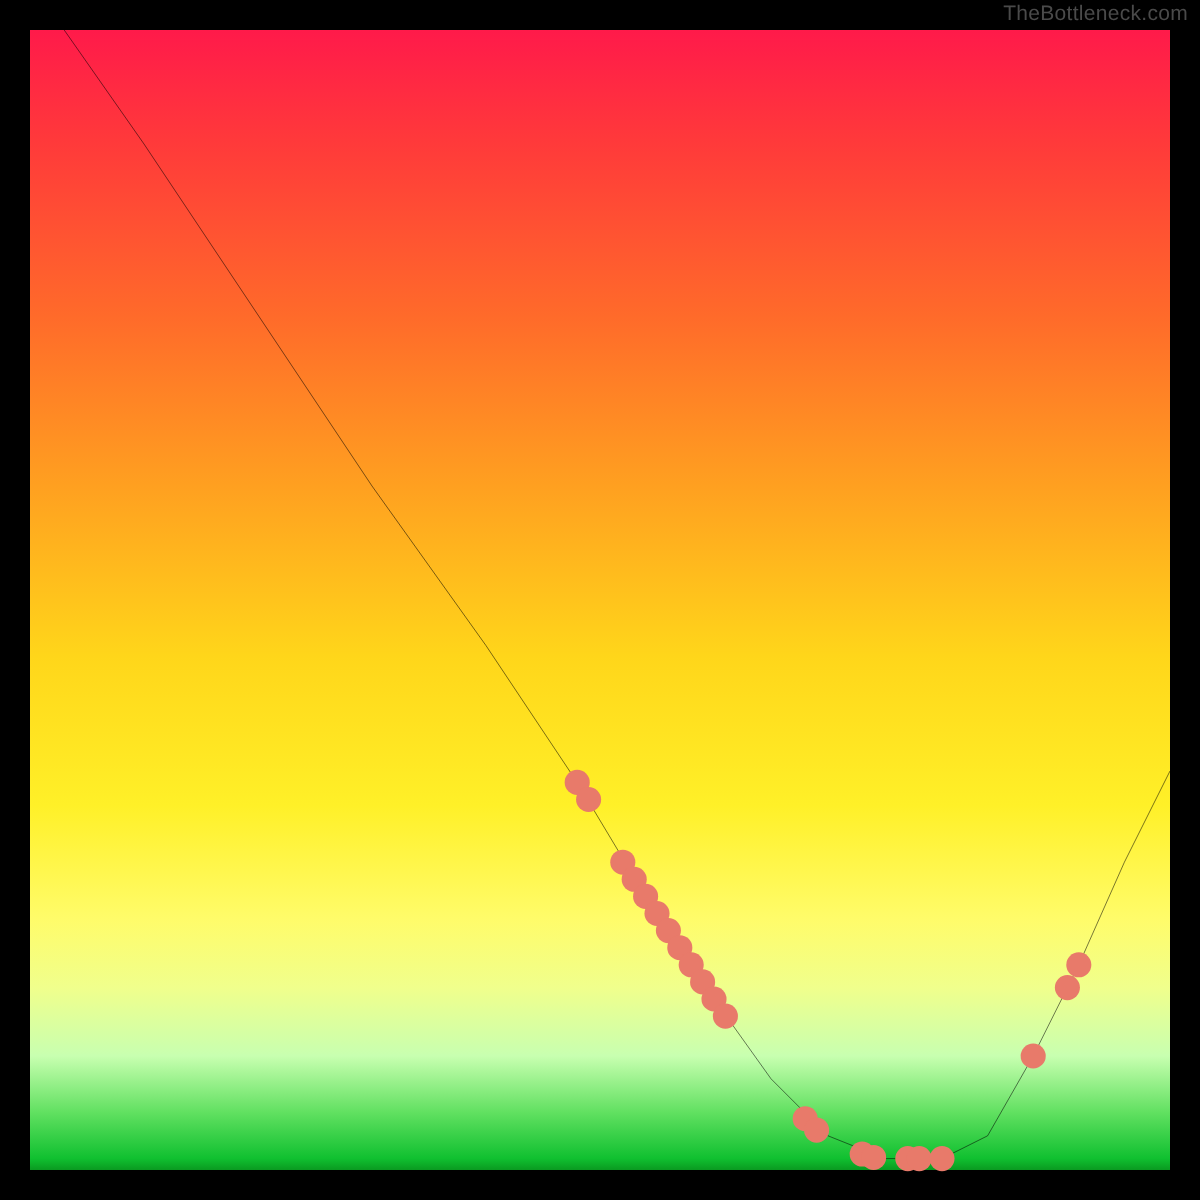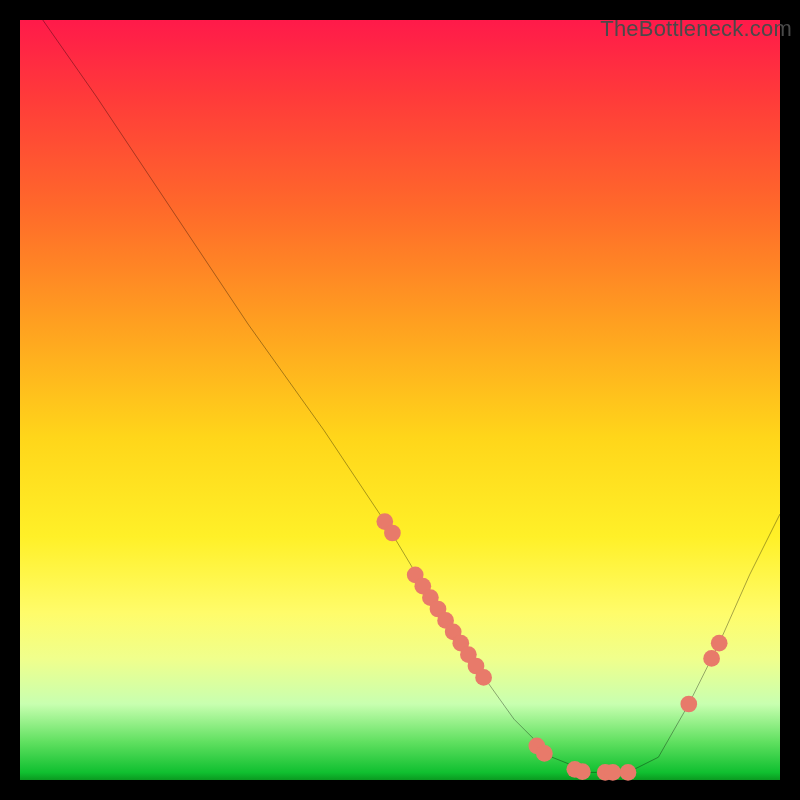--- a/index.html
+++ b/index.html
@@ -29,24 +29,24 @@
       #fffc6a 78%,
       #f0ff8c 84%,
       #c8ffb0 90%,
       #60e060 95%,
       #10c030 99%,
       #0a9a20 100%
     );
   }
   .watermark {
     position: absolute;
-    top: 16px;
+    top: 0;
     right: 8px;
     color: #4a4a4a;
-    font-size: 22px;
+    font-size: 14px;
     font-weight: 500;
     letter-spacing: 0.2px;
   }
   svg.overlay {
     position: absolute;
     left: 20px;
     top: 20px;
     width: 760px;
     height: 760px;
     overflow: visible;

